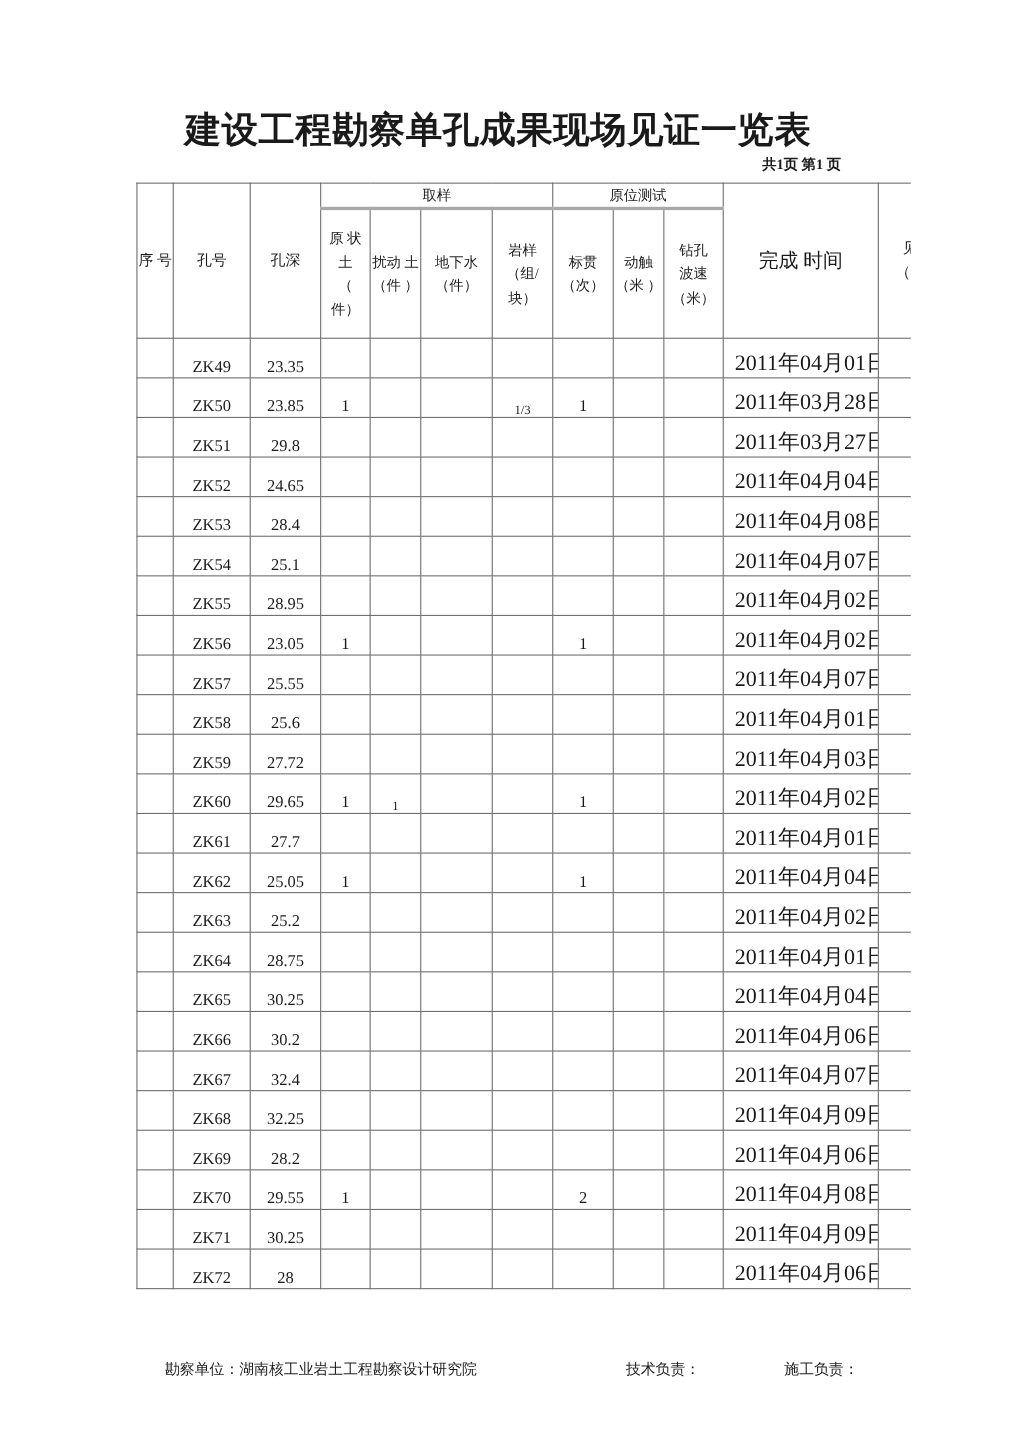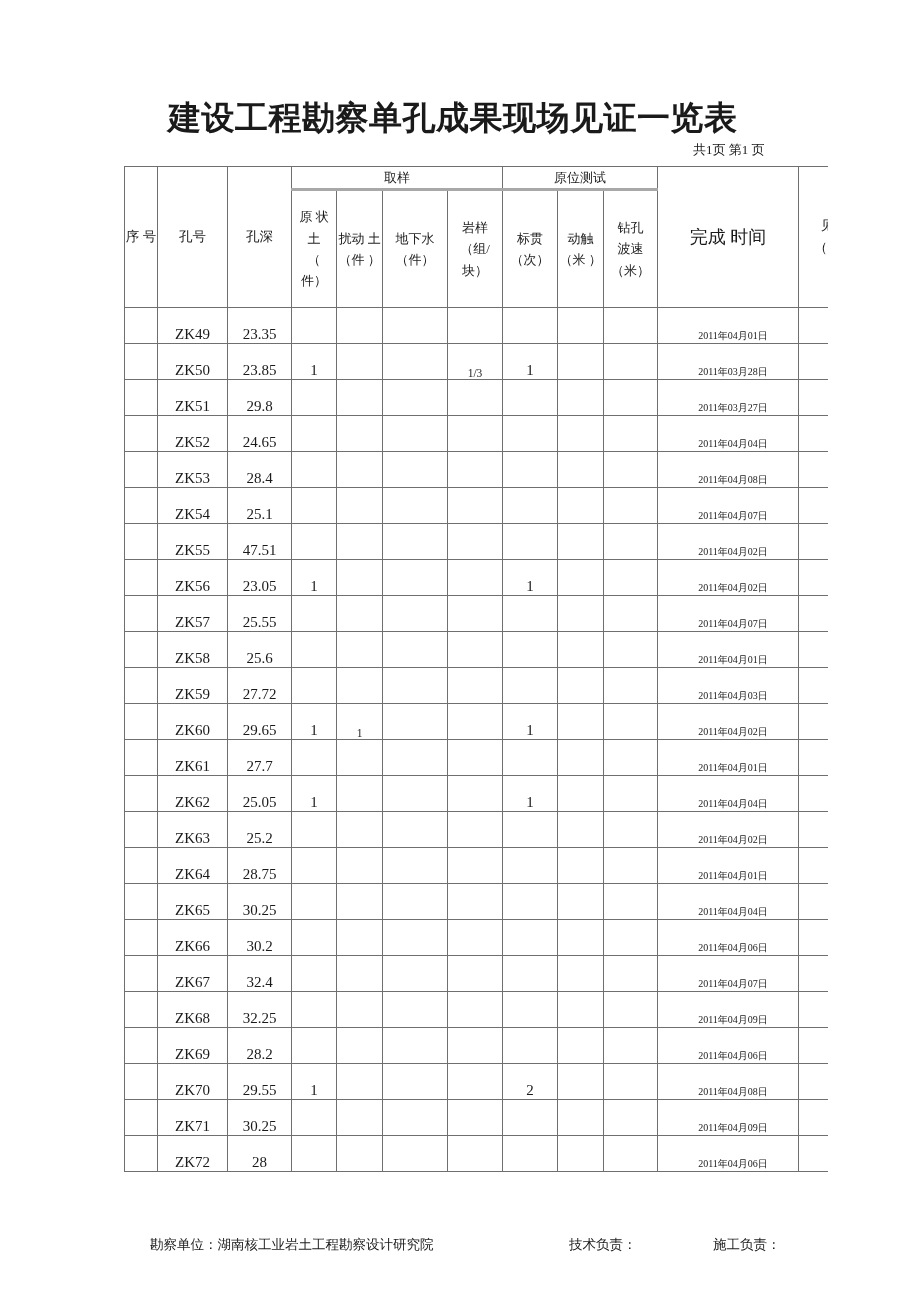--- a/index.html
+++ b/index.html
@@ -11,21 +11,21 @@
   }
   .page { position: relative; width: 828px; height: 1301px; overflow: hidden; }
 
   .title {
     position: absolute; left: 168px; top: 96px;
     font-size: 33px; font-weight: bold; letter-spacing: 0.5px;
     white-space: nowrap;
   }
   .page-info {
     position: absolute; left: 693px; top: 141px;
-    font-size: 13px; white-space: nowrap;
+    font-size: 13px; white-space: nowrap; font-weight: bold;
   }
 
   table.main {
     position: absolute; left: 124px; top: 166px;
     width: 759px; border-collapse: collapse; table-layout: fixed;
   }
   table.main th, table.main td {
     border: 1px solid #6f6f6f;
     font-weight: normal; padding: 0; overflow: hidden;
   }
@@ -36,21 +36,21 @@
     white-space: pre-line; line-height: 1.65;
   }
   th.merged { white-space: pre-line; line-height: 1.6; font-size: 13.5px; }
   th.finish { font-size: 18px; }
 
   tbody td {
     height: 36px; font-size: 15px; text-align: center;
     vertical-align: bottom; padding-bottom: 5px;
     white-space: nowrap;
   }
-  tbody td.date { text-align: center; padding-left: 10px; font-size: 10px; }
+  tbody td.date { text-align: right; padding-left: 10px; font-size: 20px; }
   tbody td.small-col { font-size: 11.5px; text-align: center; }
 
   .footer {
     position: absolute; left: 124px; top: 1236px; width: 770px; height: 22px;
     font-size: 13.5px;
     margin-left: 26px;
   }
   .footer span { position: absolute; top: 0; white-space: nowrap; }
   .footer .f1 { left: 0; }
   .footer .f2 { left: 419px; }
@@ -192,21 +192,21 @@
           <td class="small-col"></td>
           <td></td>
           <td></td>
           <td></td>
           <td class="date">2011年04月07日</td>
           <td></td>
         </tr>
         <tr>
           <td></td>
           <td>ZK55</td>
-          <td>47.51</td>
+          <td>28.95</td>
           <td></td>
           <td class="small-col"></td>
           <td></td>
           <td class="small-col"></td>
           <td></td>
           <td></td>
           <td></td>
           <td class="date">2011年04月02日</td>
           <td></td>
         </tr>

